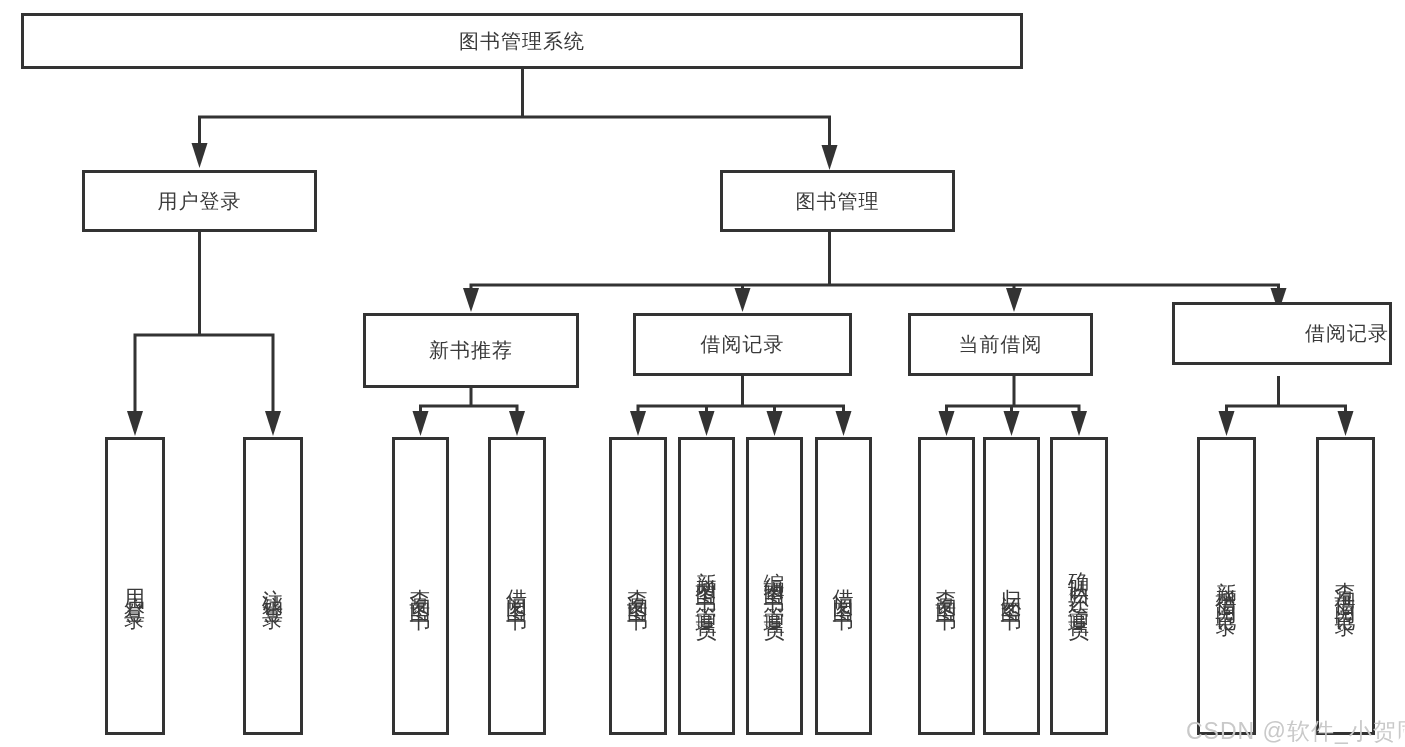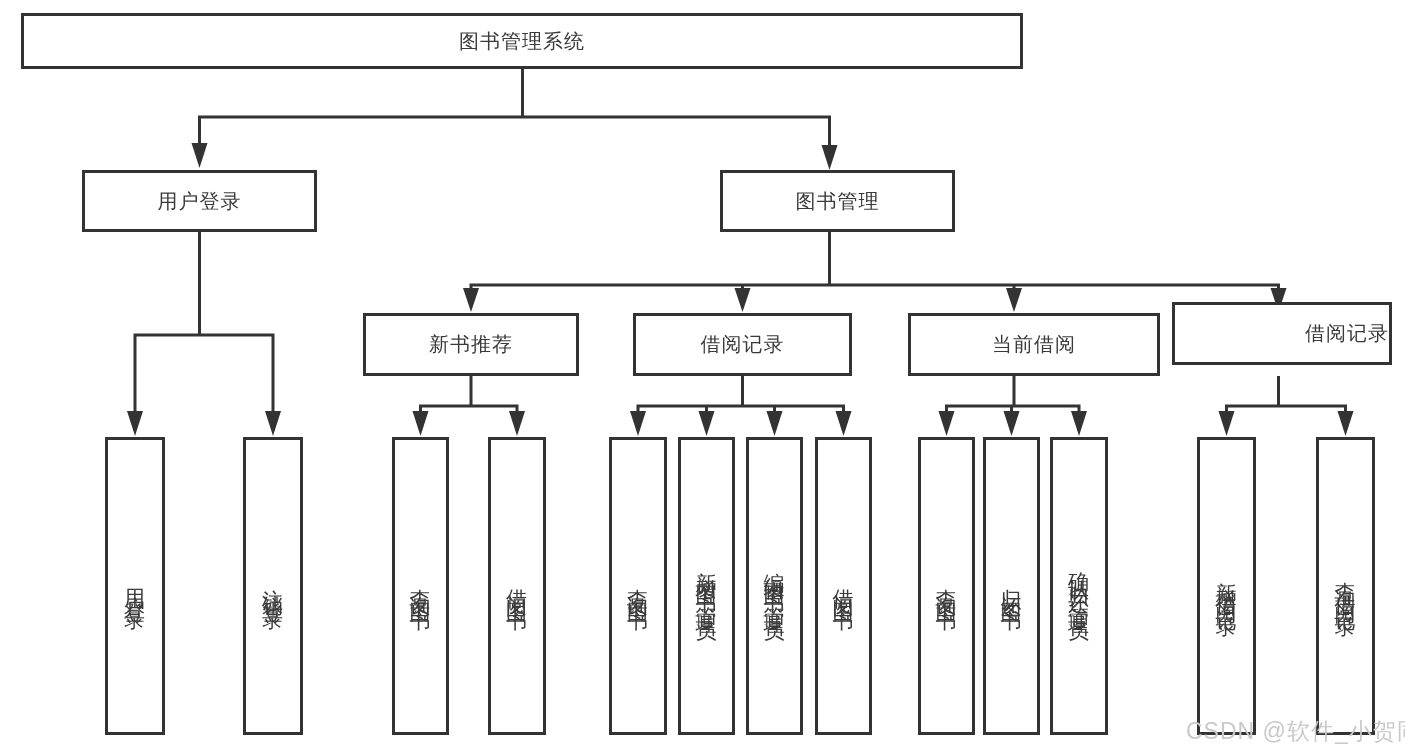--- a/index.html
+++ b/index.html
@@ -3,20 +3,21 @@
 <meta charset="utf-8">
 <style>
   html, body { margin: 0; padding: 0; background: #ffffff; }
   #canvas {
     position: relative;
     width: 1405px;
     height: 747px;
     background: #ffffff;
     font-family: "Liberation Sans", sans-serif;
     overflow: hidden;
+    border-radius: 23px;
   }
   #connectors {
     position: absolute;
     left: 0; top: 0;
     width: 1405px; height: 747px;
     pointer-events: none;
   }
   .box {
     position: absolute;
     box-sizing: border-box;
@@ -101,27 +102,27 @@
     <span class="hlabel">图书管理系统</span>
   </div>
 
   <div class="box" style="left:82px; top:170px; width:235px; height:62px;">
     <span class="hlabel">用户登录</span>
   </div>
   <div class="box" style="left:712px; top:170px; width:235px; height:62px;margin-left:8px;">
     <span class="hlabel">图书管理</span>
   </div>
 
-  <div class="box" style="left:363px; top:313px; width:216px; height:63px;">
+  <div class="box" style="left:363px; top:313px; width:216px; height:75px;">
     <span class="hlabel">新书推荐</span>
   </div>
   <div class="box" style="left:633px; top:313px; width:219px; height:63px;">
     <span class="hlabel">借阅记录</span>
   </div>
-  <div class="box" style="left:908px; top:313px; width:252px; height:63px;">
+  <div class="box" style="left:908px; top:313px; width:185px; height:63px;">
     <span class="hlabel">当前借阅</span>
   </div>
   <div class="box" style="left:1172px; top:302px; width:220px; height:63px;justify-content:flex-end;">
     <span class="hlabel">借阅记录</span>
   </div>
 
   <div class="box leaf" style="left:105px; top:437px; width:60px; height:298px;">
     <span class="vlabel">用户登录</span>
   </div>
   <div class="box leaf" style="left:243px; top:437px; width:60px; height:298px;">

